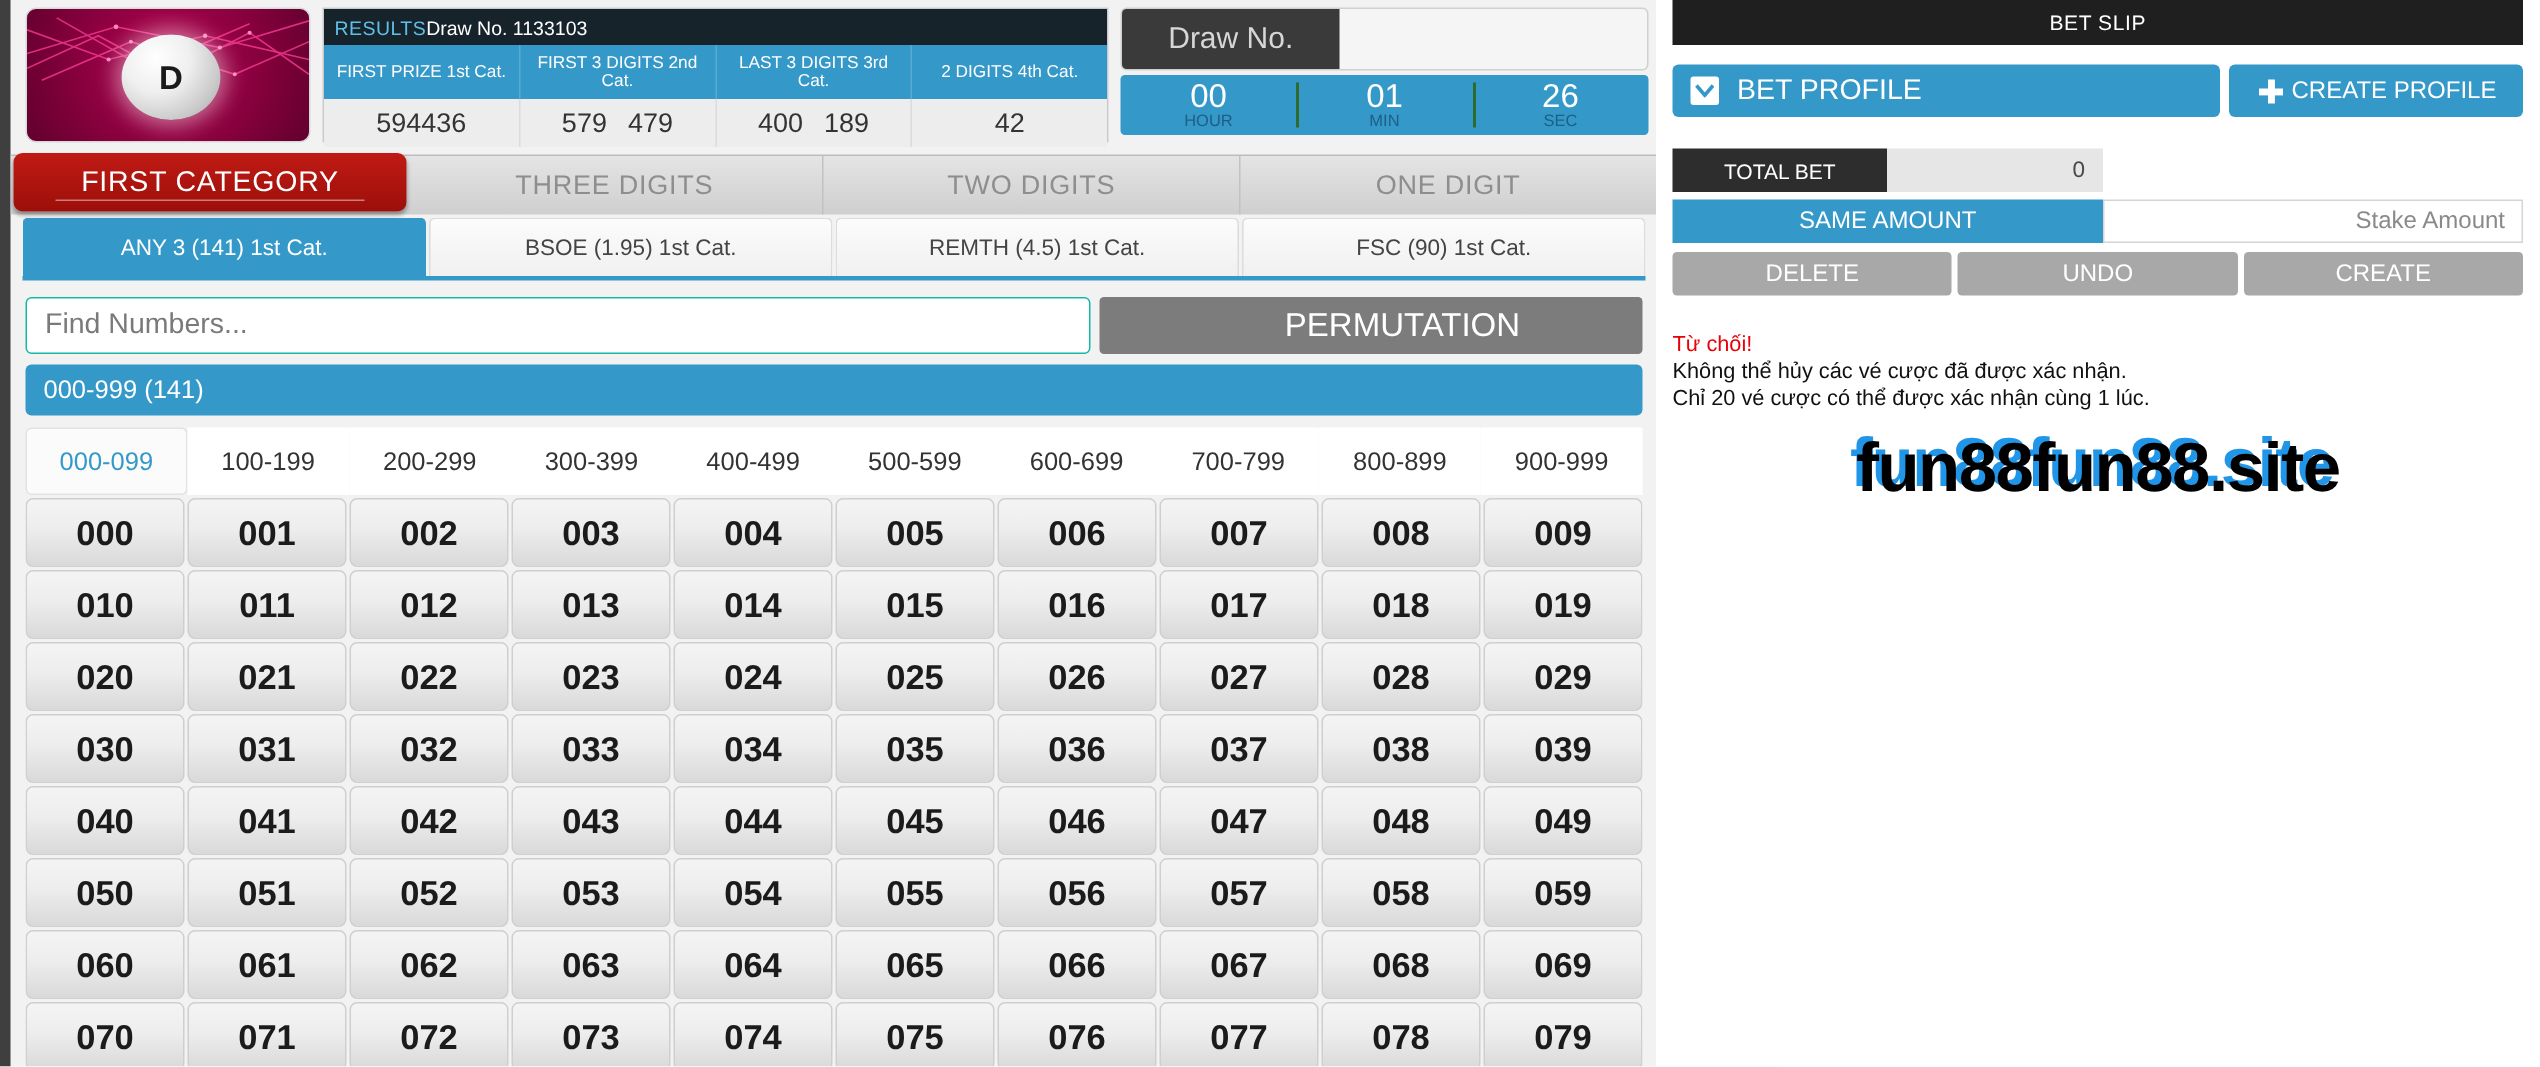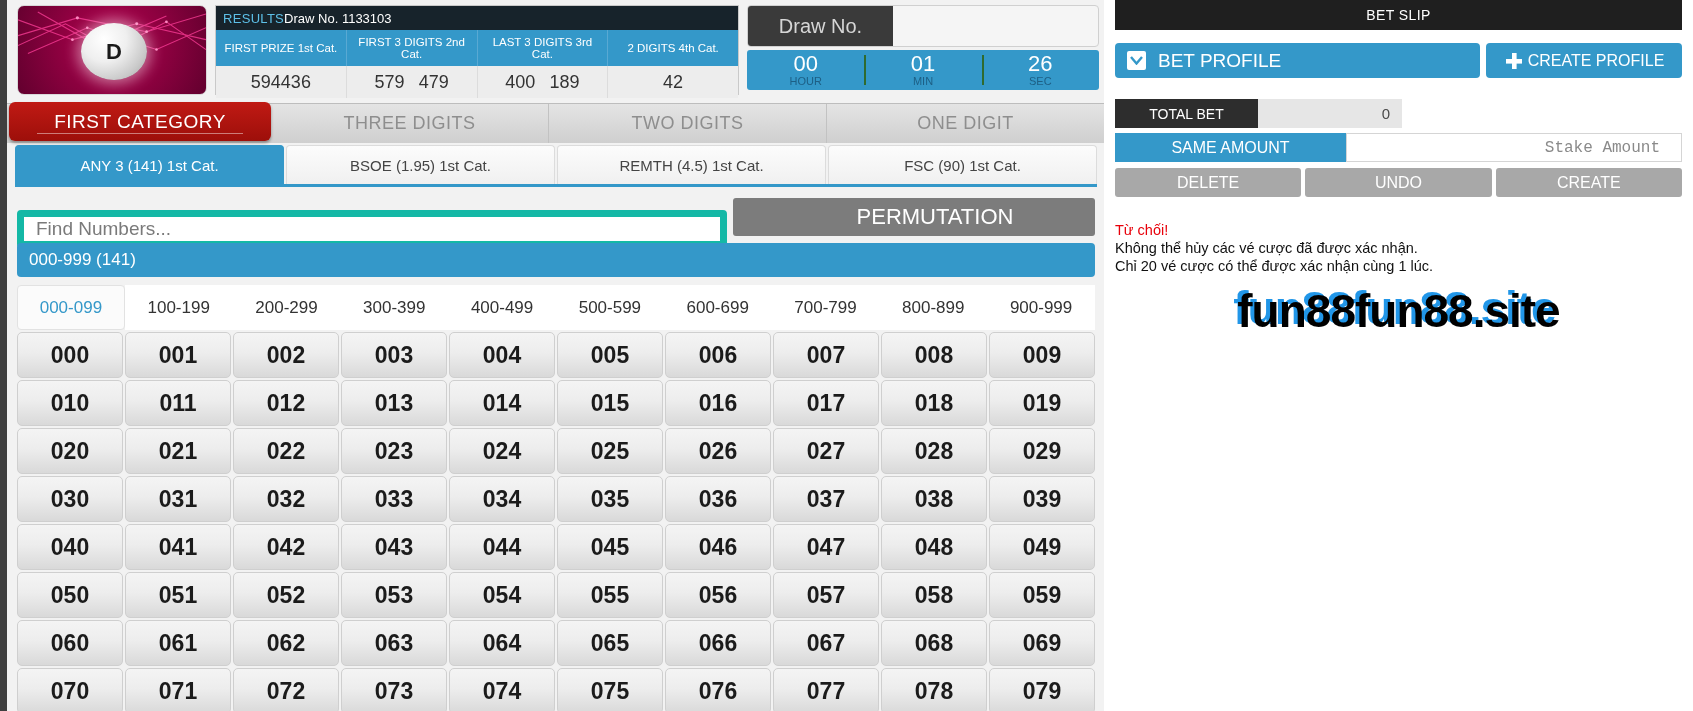--- a/index.html
+++ b/index.html
@@ -170,26 +170,25 @@
   }
 
   
   #search-row {
     position: absolute; left: 10px; top: 198px;
     width: 1078px; height: 38px;
     display: flex;
   }
   #search-input {
     flex: 1; height: 38px;
-    border: 7px solid #14b8a6; border-radius: 4px;
+    border: 1px solid #14b8a6; border-radius: 4px;
     font-size: 19px; color: #6d6d6d;
     padding: 12px 12px; background: #ffffff;
     outline: none;
     font-family: "Liberation Sans", sans-serif;
-    margin-top: 12px;
   }
   #search-input::placeholder { color: #7a7a7a; }
   #permutation-btn {
     width: 362px; height: 38px; margin-left: 6px;
     background: #7c7c7c; color: #ffffff;
     border: none; border-radius: 3px;
     font-size: 22px; cursor: pointer;
     font-family: "Liberation Sans", sans-serif;
     padding-left: 48px;
   }
@@ -296,30 +295,30 @@
     flex: 1; background: #e6e6e6; color:#4a4a4a;
     display:flex; align-items:center; justify-content:flex-end;
     padding-right: 12px; font-size: 15px;
   }
   #amount-row {
     position: absolute; left: 11px; top: 133px;
     width: 567px; height: 29px;
     display: flex;
   }
   #same-amount-btn {
-    width: 231px; background: #3498c9; color:#ffffff;
+    width: 287px; background: #3498c9; color:#ffffff;
     border:none; display:flex; align-items:center; justify-content:center;
     font-size: 16px; cursor:pointer;
     font-family: "Liberation Sans", sans-serif;
   }
   #stake-input {
     flex: 1; border: 1px solid #d5d5d5; background:#ffffff;
-    text-align: right; padding-right: 21px;
+    text-align: right; padding-right: 11px;
     font-size: 16px; color:#6f6f6f; outline:none;
-    font-family: Liberation Mono, monospace;
+    font-family: Liberation Sans, sans-serif;
   }
   #stake-input::placeholder { color:#8a8a8a; }
   #action-row {
     position: absolute; left: 11px; top: 168px;
     width: 567px; height: 29px;
     display: flex; gap: 4px;
   }
   .action-btn {
     flex: 1; background: #a8a8a8; color:#ffffff; border:none;
     border-radius: 3px; font-size: 16px; cursor:pointer;

